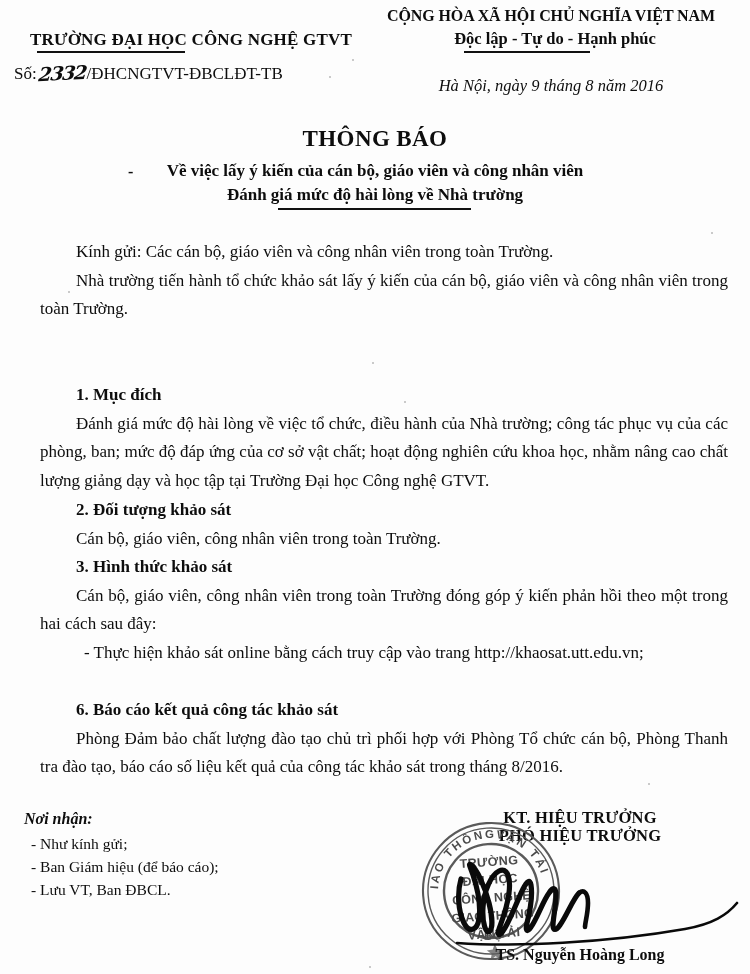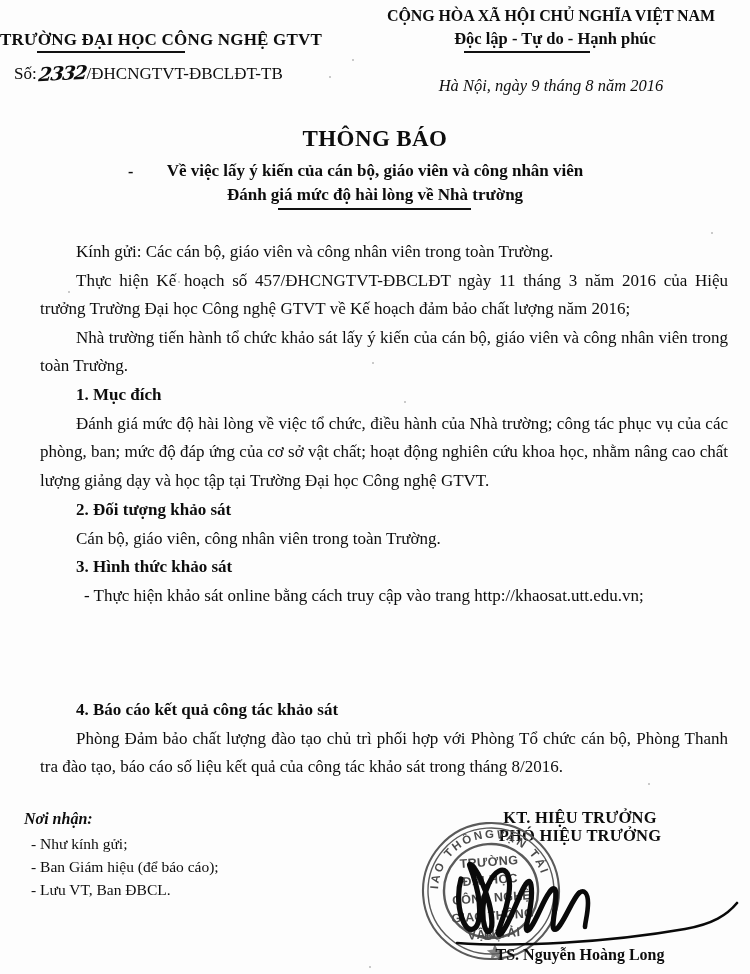--- a/index.html
+++ b/index.html
@@ -25,21 +25,21 @@
 
   
   .hdr-left-1 {
     left: 0; width: 352px; top: 8px;
     text-align: center;
     font-size: 15.5px; font-weight: bold;
     letter-spacing: .2px;
   }
   .hdr-left-2 {
     left: 0; width: 352px; top: 30px;
-    text-align: left;
+    text-align: right;
     font-size: 17px; font-weight: bold;
     letter-spacing: .2px;
   }
   .rule-left {
     position: absolute;
     left: 37px; top: 51px; width: 148px; height: 2px;
     background: #111;
   }
   .hdr-so {
     left: 14px; top: 62px;
@@ -209,41 +209,41 @@
   <div class="t title-dash">-</div>
 
   <div class="t title-sub1">Về việc lấy ý kiến của cán bộ, giáo viên và công nhân viên</div>
 
   <div class="t title-sub2">Đánh giá mức độ hài lòng về Nhà trường</div>
 
   <div class="rule-title"></div>
 
   <div class="body-block" style="top:238px;">
     <p class="indent nojust">Kính gửi: Các cán bộ, giáo viên và công nhân viên trong toàn Trường.</p>
-    <p class="indent">Thực hiện Kế hoạch số 457/ĐHCNGTVT-ĐBCLĐT ngày 11 tháng 3 năm 2016 của Hiệu trưởng Trường Đại học Công nghệ GTVT về Kế hoạch đảm bảo chất lượng năm 2016;</p>
     <p class="indent">Nhà trường tiến hành tổ chức khảo sát lấy ý kiến của cán bộ, giáo viên và công nhân viên trong toàn Trường.</p>
   </div>
 
   <div class="body-block" style="top:381px;">
     <p class="heading">1. Mục đích</p>
     <p class="indent">Đánh giá mức độ hài lòng về việc tổ chức, điều hành của Nhà trường; công tác phục vụ của các phòng, ban; mức độ đáp ứng của cơ sở vật chất; hoạt động nghiên cứu khoa học, nhằm nâng cao chất lượng giảng dạy và học tập tại Trường Đại học Công nghệ GTVT.</p>
   </div>
 
   <div class="body-block" style="top:496px;">
     <p class="heading">2. Đối tượng khảo sát</p>
     <p class="indent nojust">Cán bộ, giáo viên, công nhân viên trong toàn Trường.</p>
   </div>
 
   <div class="body-block" style="top:553px;">
     <p class="heading">3. Hình thức khảo sát</p>
+    <p class="indent">Cán bộ, giáo viên, công nhân viên trong toàn Trường đóng góp ý kiến phản hồi theo một trong hai cách sau đây:</p>
     <p class="bullet nojust">- Thực hiện khảo sát online bằng cách truy cập vào trang http://khaosat.utt.edu.vn;</p>
   </div>
 
   <div class="body-block" style="top:696px;">
-    <p class="heading">4. Báo cáo kết quả công tác khảo sát</p>
+    <p class="heading">6. Báo cáo kết quả công tác khảo sát</p>
     <p class="indent">Phòng Đảm bảo chất lượng đào tạo chủ trì phối hợp với Phòng Tổ chức cán bộ, Phòng Thanh tra đào tạo, báo cáo số liệu kết quả của công tác khảo sát trong tháng 8/2016.</p>
   </div>
 
   <div class="t recv-title">Nơi nhận:</div>
 
   <div class="recv-list">
     <div>- Như kính gửi;</div>
     <div>- Ban Giám hiệu (để báo cáo);</div>
     <div>- Lưu VT, Ban ĐBCL.</div>
   </div>

